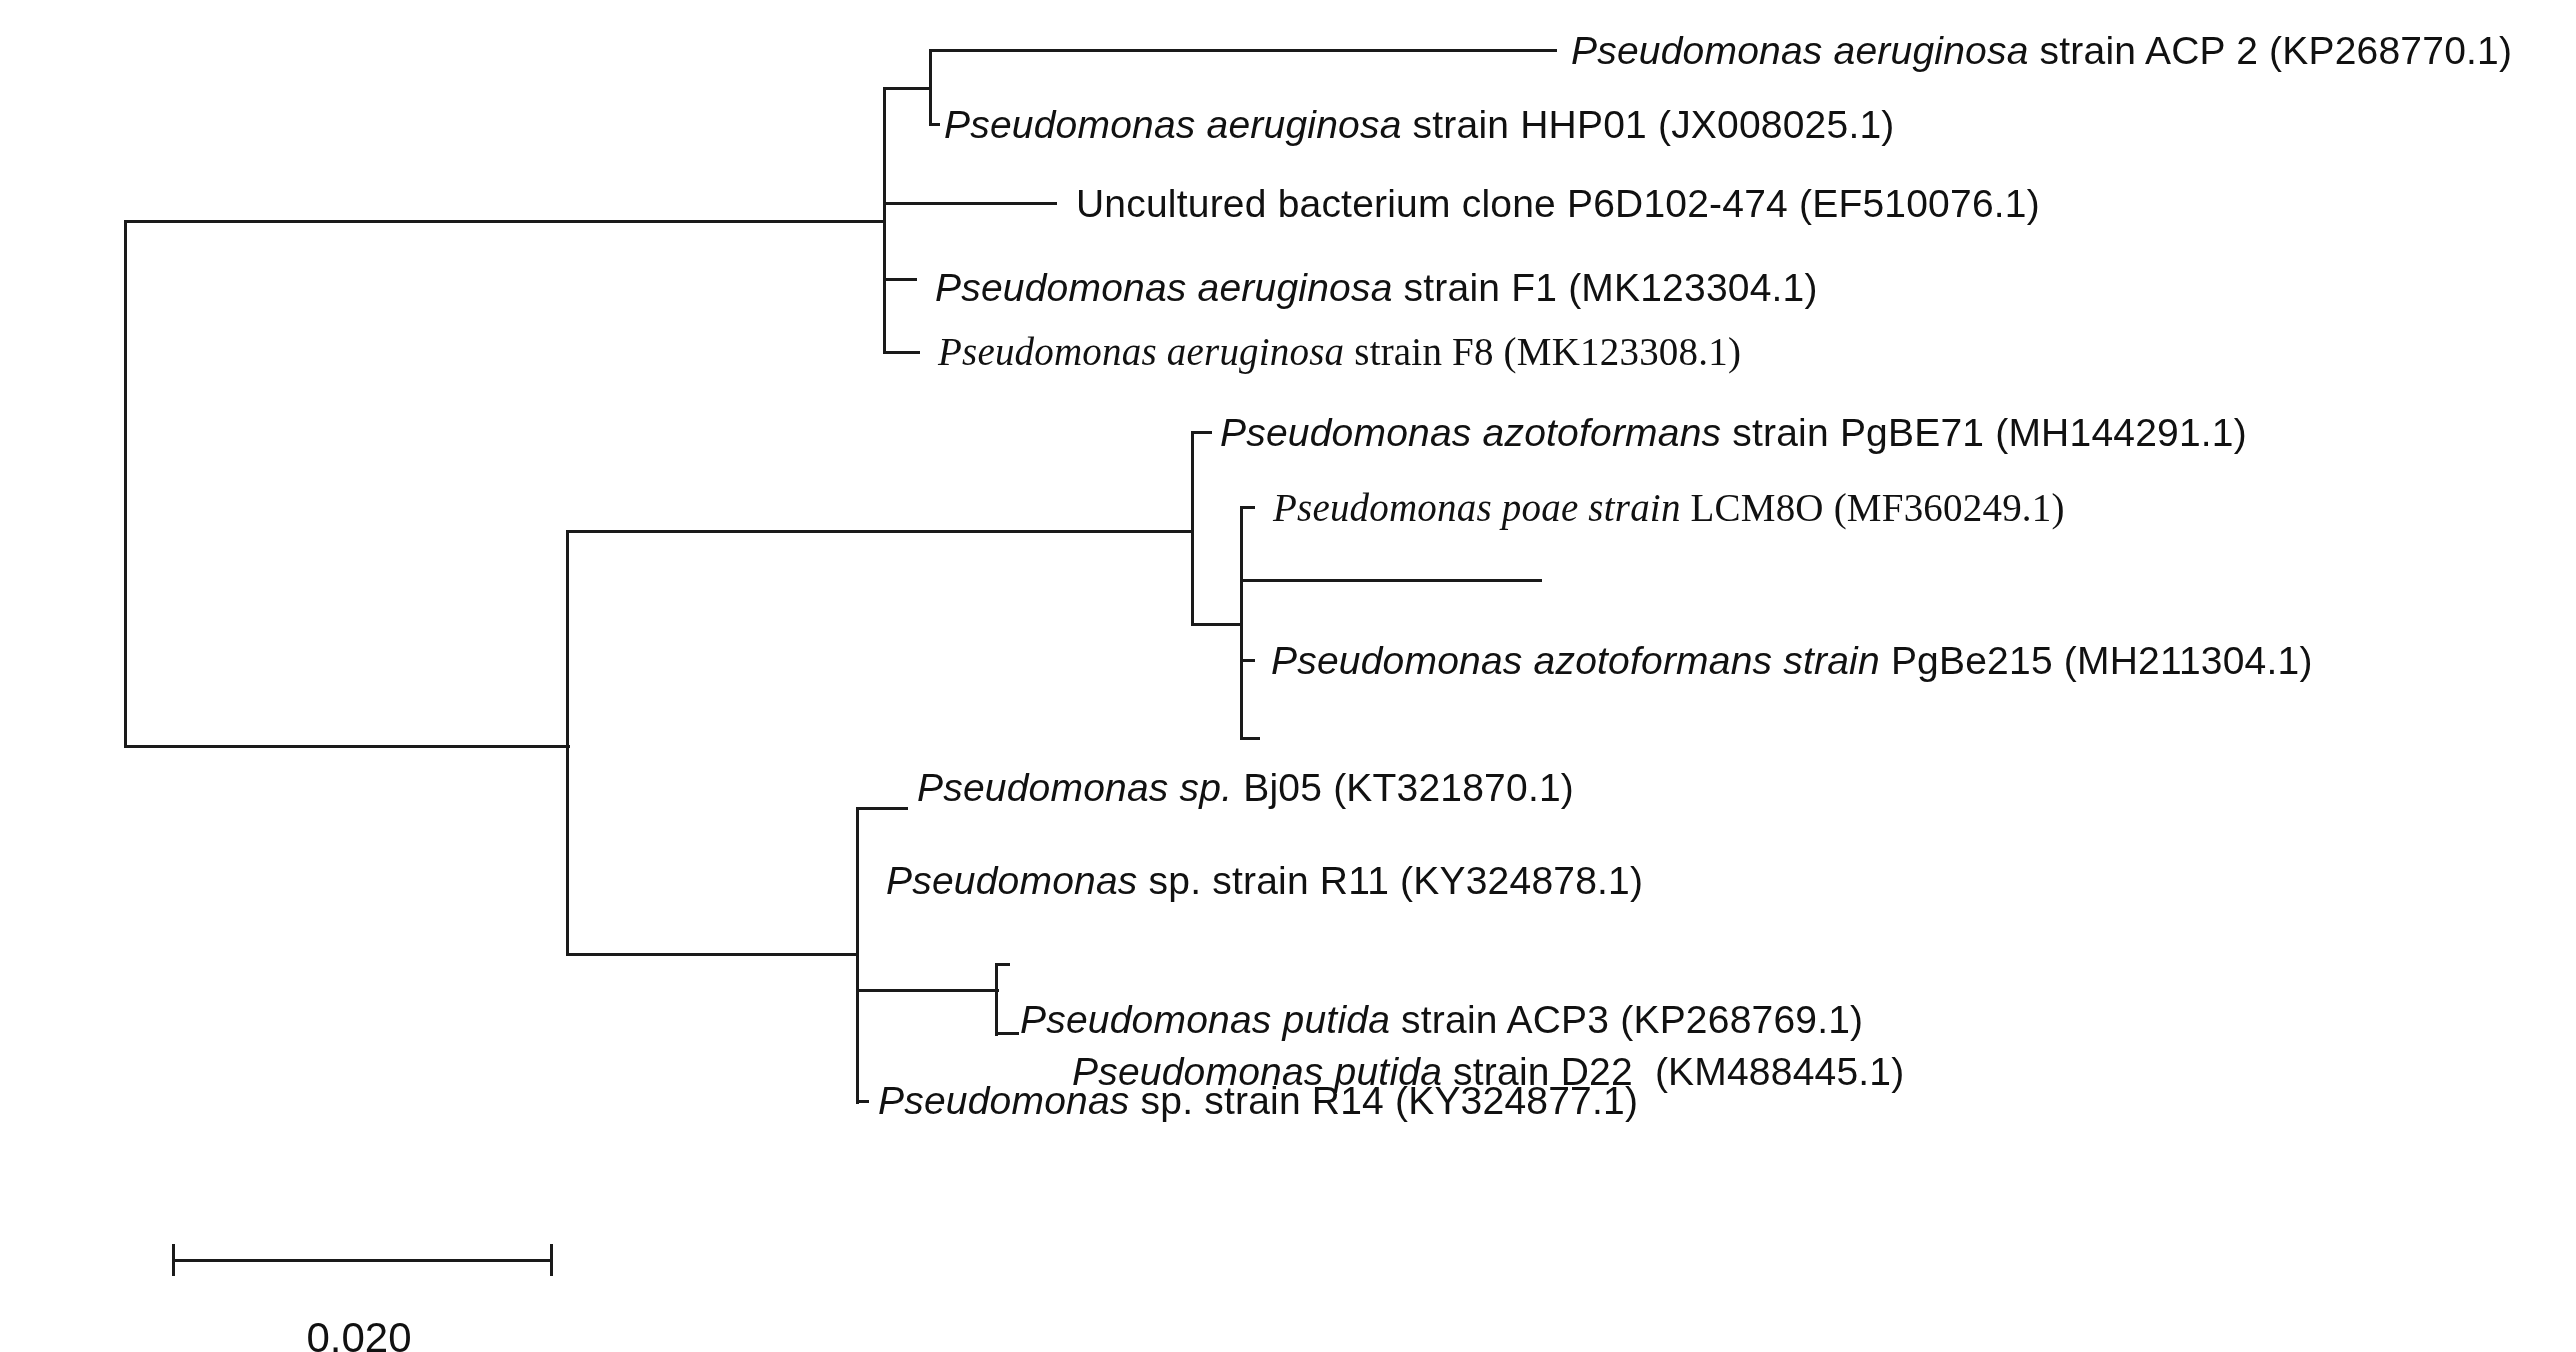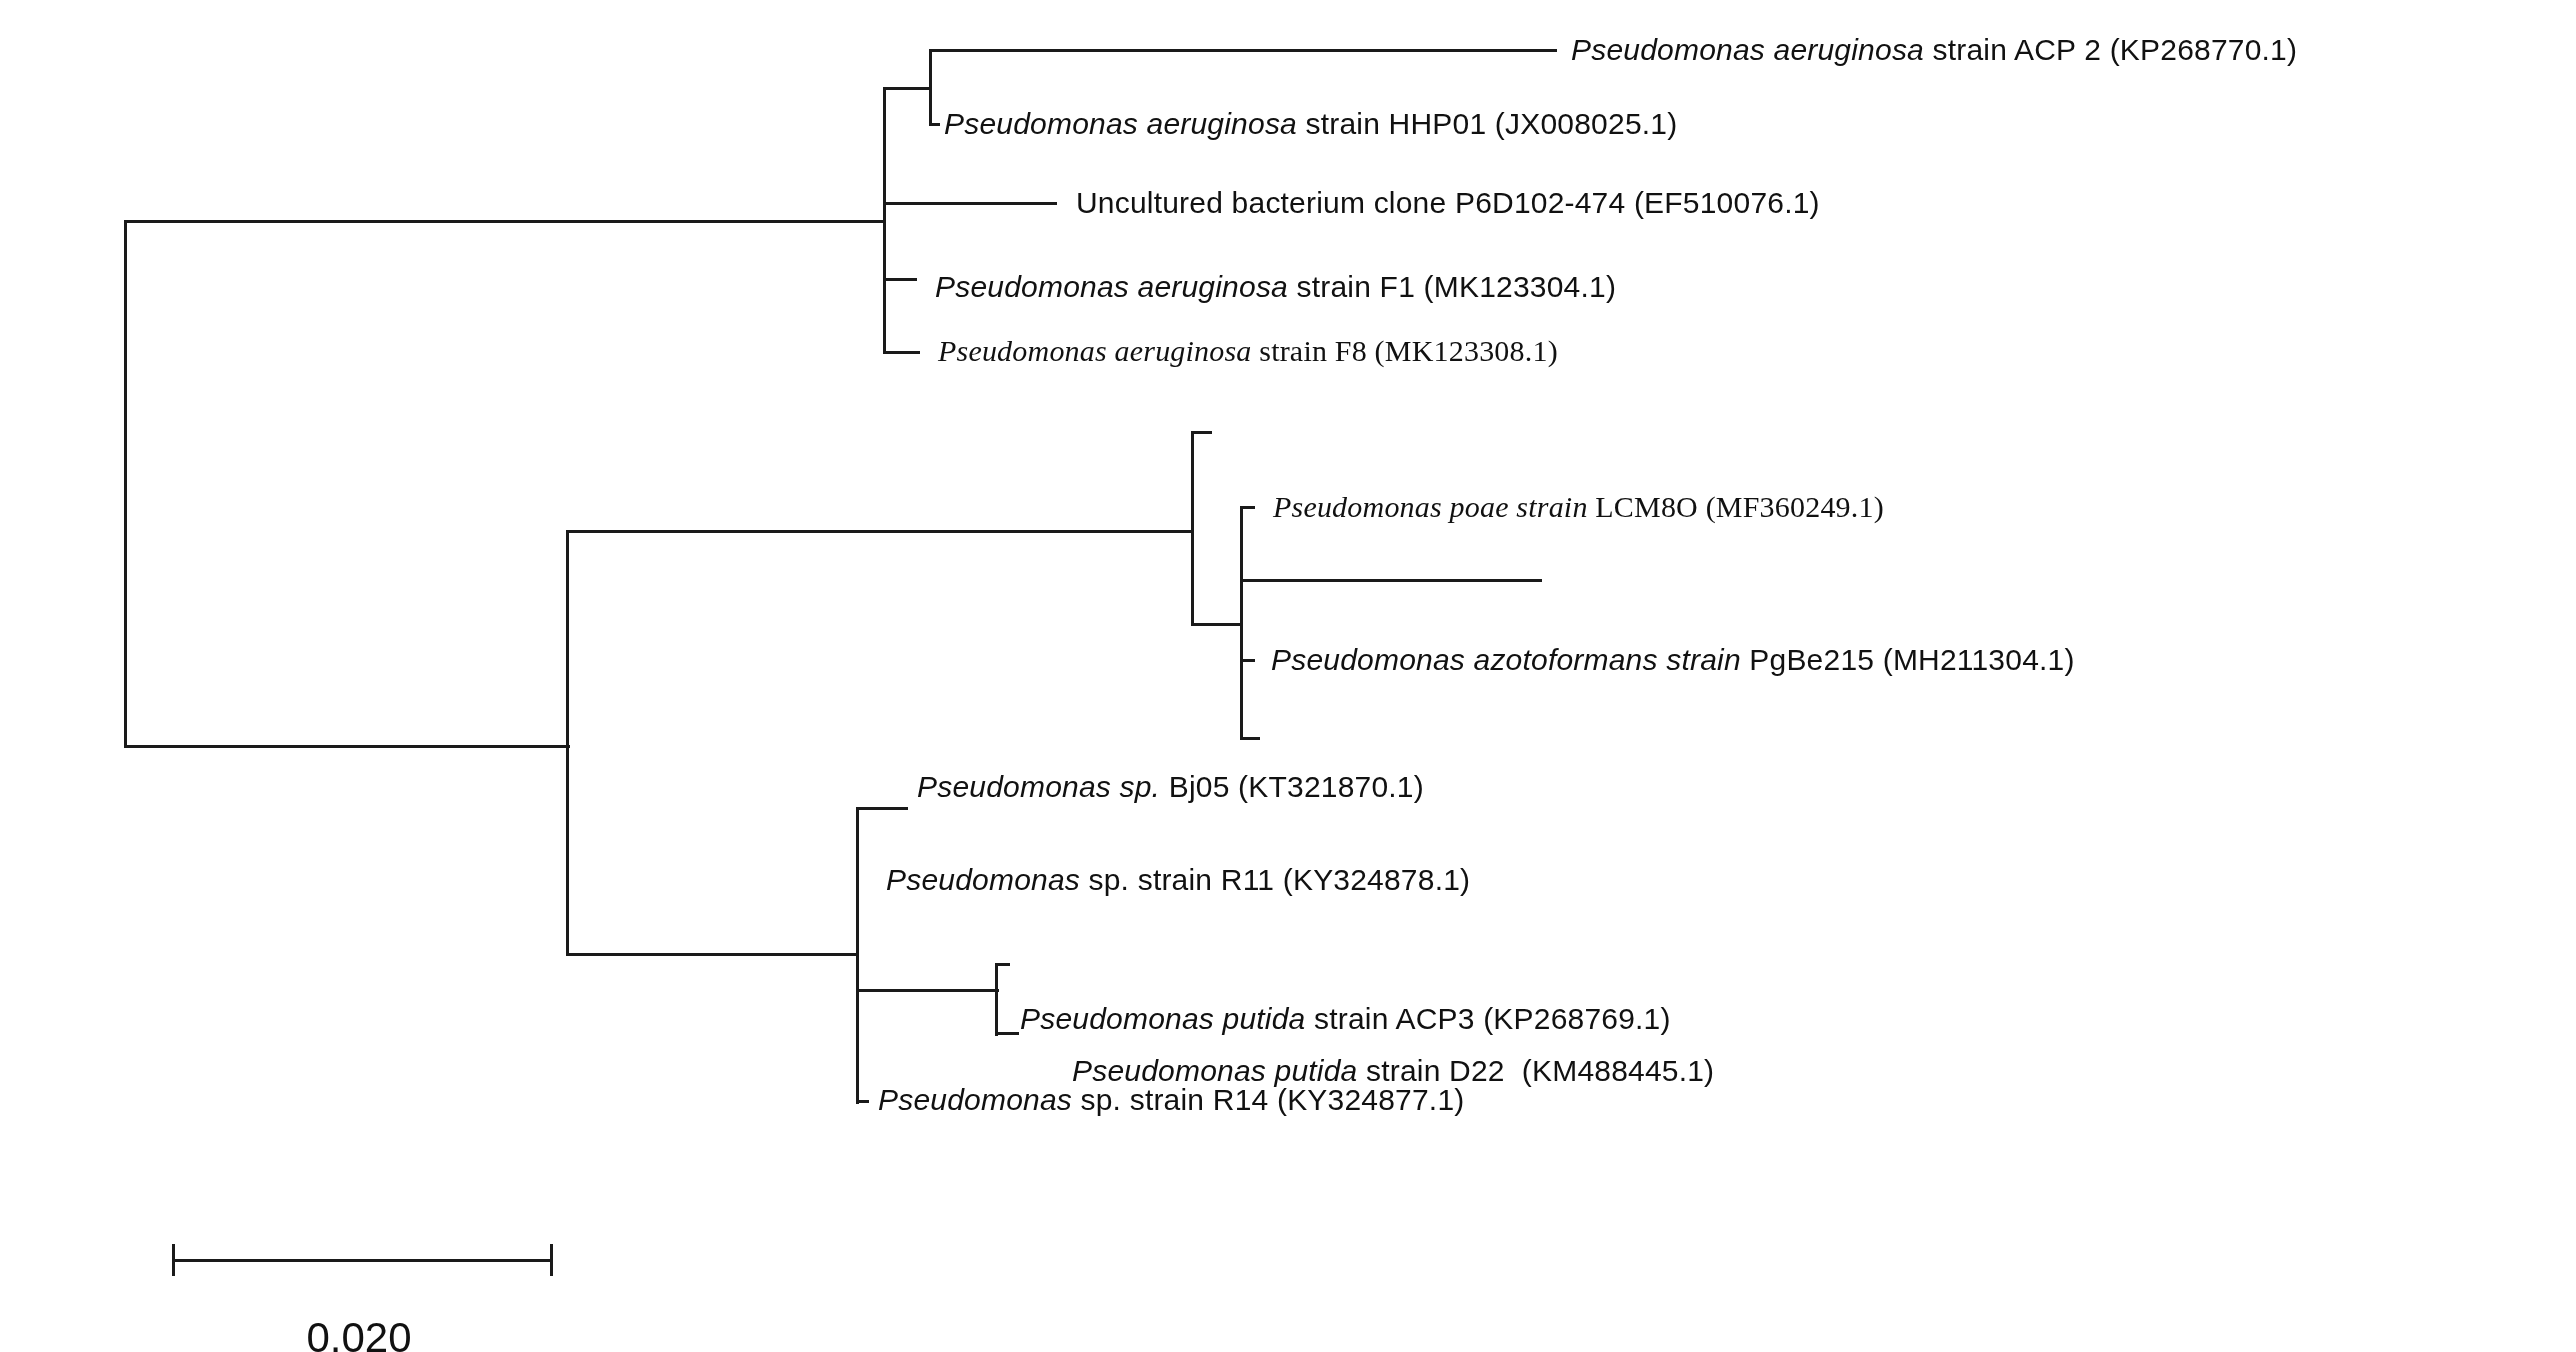--- a/index.html
+++ b/index.html
@@ -15,21 +15,21 @@
     font-family: "Liberation Sans", "DejaVu Sans", sans-serif;
     overflow: hidden;
   }
   .seg {
     position: absolute;
     background: #1a1a1a;
   }
   .leaf {
     position: absolute;
     transform: translateY(-52%);
-    font-size: 30px;
+    font-size: 39px;
     color: #111111;
     letter-spacing: 0.2px;
     line-height: 1;
   }
   .leaf span { white-space: pre; }
   .leaf .it { font-style: italic; }
   #scale-bar-label {
     position: absolute;
     transform: translate(-50%, -50%);
     font-size: 42px;
@@ -61,20 +61,21 @@
     <div class="leaf" style="left: 1571px; top: 51px;"><span class="it">Pseudomonas aeruginosa</span><span> strain ACP 2 (KP268770.1)</span></div>
     <div class="seg" style="left: 929px; top: 123px; width: 10.5px; height: 3.2px; background: rgb(26, 26, 26);"></div>
     <div class="leaf" style="left: 944px; top: 125px;"><span class="it">Pseudomonas aeruginosa</span><span> strain HHP01 (JX008025.1)</span></div>
     <div class="seg" style="left: 883px; top: 202px; width: 174px; height: 3.2px; background: rgb(26, 26, 26);"></div>
     <div class="leaf" style="left: 1076px; top: 204px;"><span class="it"></span><span>Uncultured bacterium clone P6D102-474 (EF510076.1)</span></div>
     <div class="seg" style="left: 883px; top: 278px; width: 34px; height: 3.2px; background: rgb(26, 26, 26);"></div>
     <div class="leaf" style="left: 935px; top: 280px; margin-top: 8px;"><span class="it">Pseudomonas aeruginosa</span><span> strain F1 (MK123304.1)</span></div>
     <div class="seg" style="left: 883px; top: 351px; width: 37px; height: 3.2px; background: rgb(26, 26, 26);"></div>
     <div class="leaf" style="left: 938px; top: 352px; font-family: Liberation Serif, serif;"><span class="it">Pseudomonas aeruginosa</span><span> strain F8 (MK123308.1)</span></div>
     <div class="seg" style="left: 1191px; top: 431px; width: 21px; height: 3.2px; background: rgb(26, 26, 26);"></div>
+    <div class="leaf" style="left: 1220px; top: 433px;"><span class="it">Pseudomonas azotoformans</span><span> strain PgBE71 (MH144291.1)</span></div>
     <div class="seg" style="left: 1240px; top: 506px; width: 15.3px; height: 3.2px; background: rgb(26, 26, 26);"></div>
     <div class="leaf" style="left: 1273px; top: 508px; font-family: Liberation Serif, serif;"><span class="it">Pseudomonas poae strain</span><span> LCM8O (MF360249.1)</span></div>
     <div class="seg" style="left: 1240px; top: 579px; width: 302px; height: 3.2px; background: rgb(26, 26, 26);"></div>
     <div class="seg" style="left: 1240px; top: 659px; width: 15.3px; height: 3.2px; background: rgb(26, 26, 26);"></div>
     <div class="leaf" style="left: 1271px; top: 661px;"><span class="it">Pseudomonas azotoformans strain</span><span> PgBe215 (MH211304.1)</span></div>
     <div class="seg" style="left: 1240px; top: 737px; width: 20px; height: 3.2px; background: rgb(26, 26, 26);"></div>
     <div class="seg" style="left: 856px; top: 807px; width: 52px; height: 3.2px; background: rgb(26, 26, 26);"></div>
     <div class="leaf" style="left: 917px; top: 788px;"><span class="it">Pseudomonas sp.</span><span> Bj05 (KT321870.1)</span></div>
     <div class="leaf" style="left: 886px; top: 881px;"><span class="it">Pseudomonas</span><span> sp. strain R11 (KY324878.1)</span></div>
     <div class="seg" style="left: 995px; top: 963px; width: 14.5px; height: 3.2px; background: rgb(26, 26, 26);"></div>

